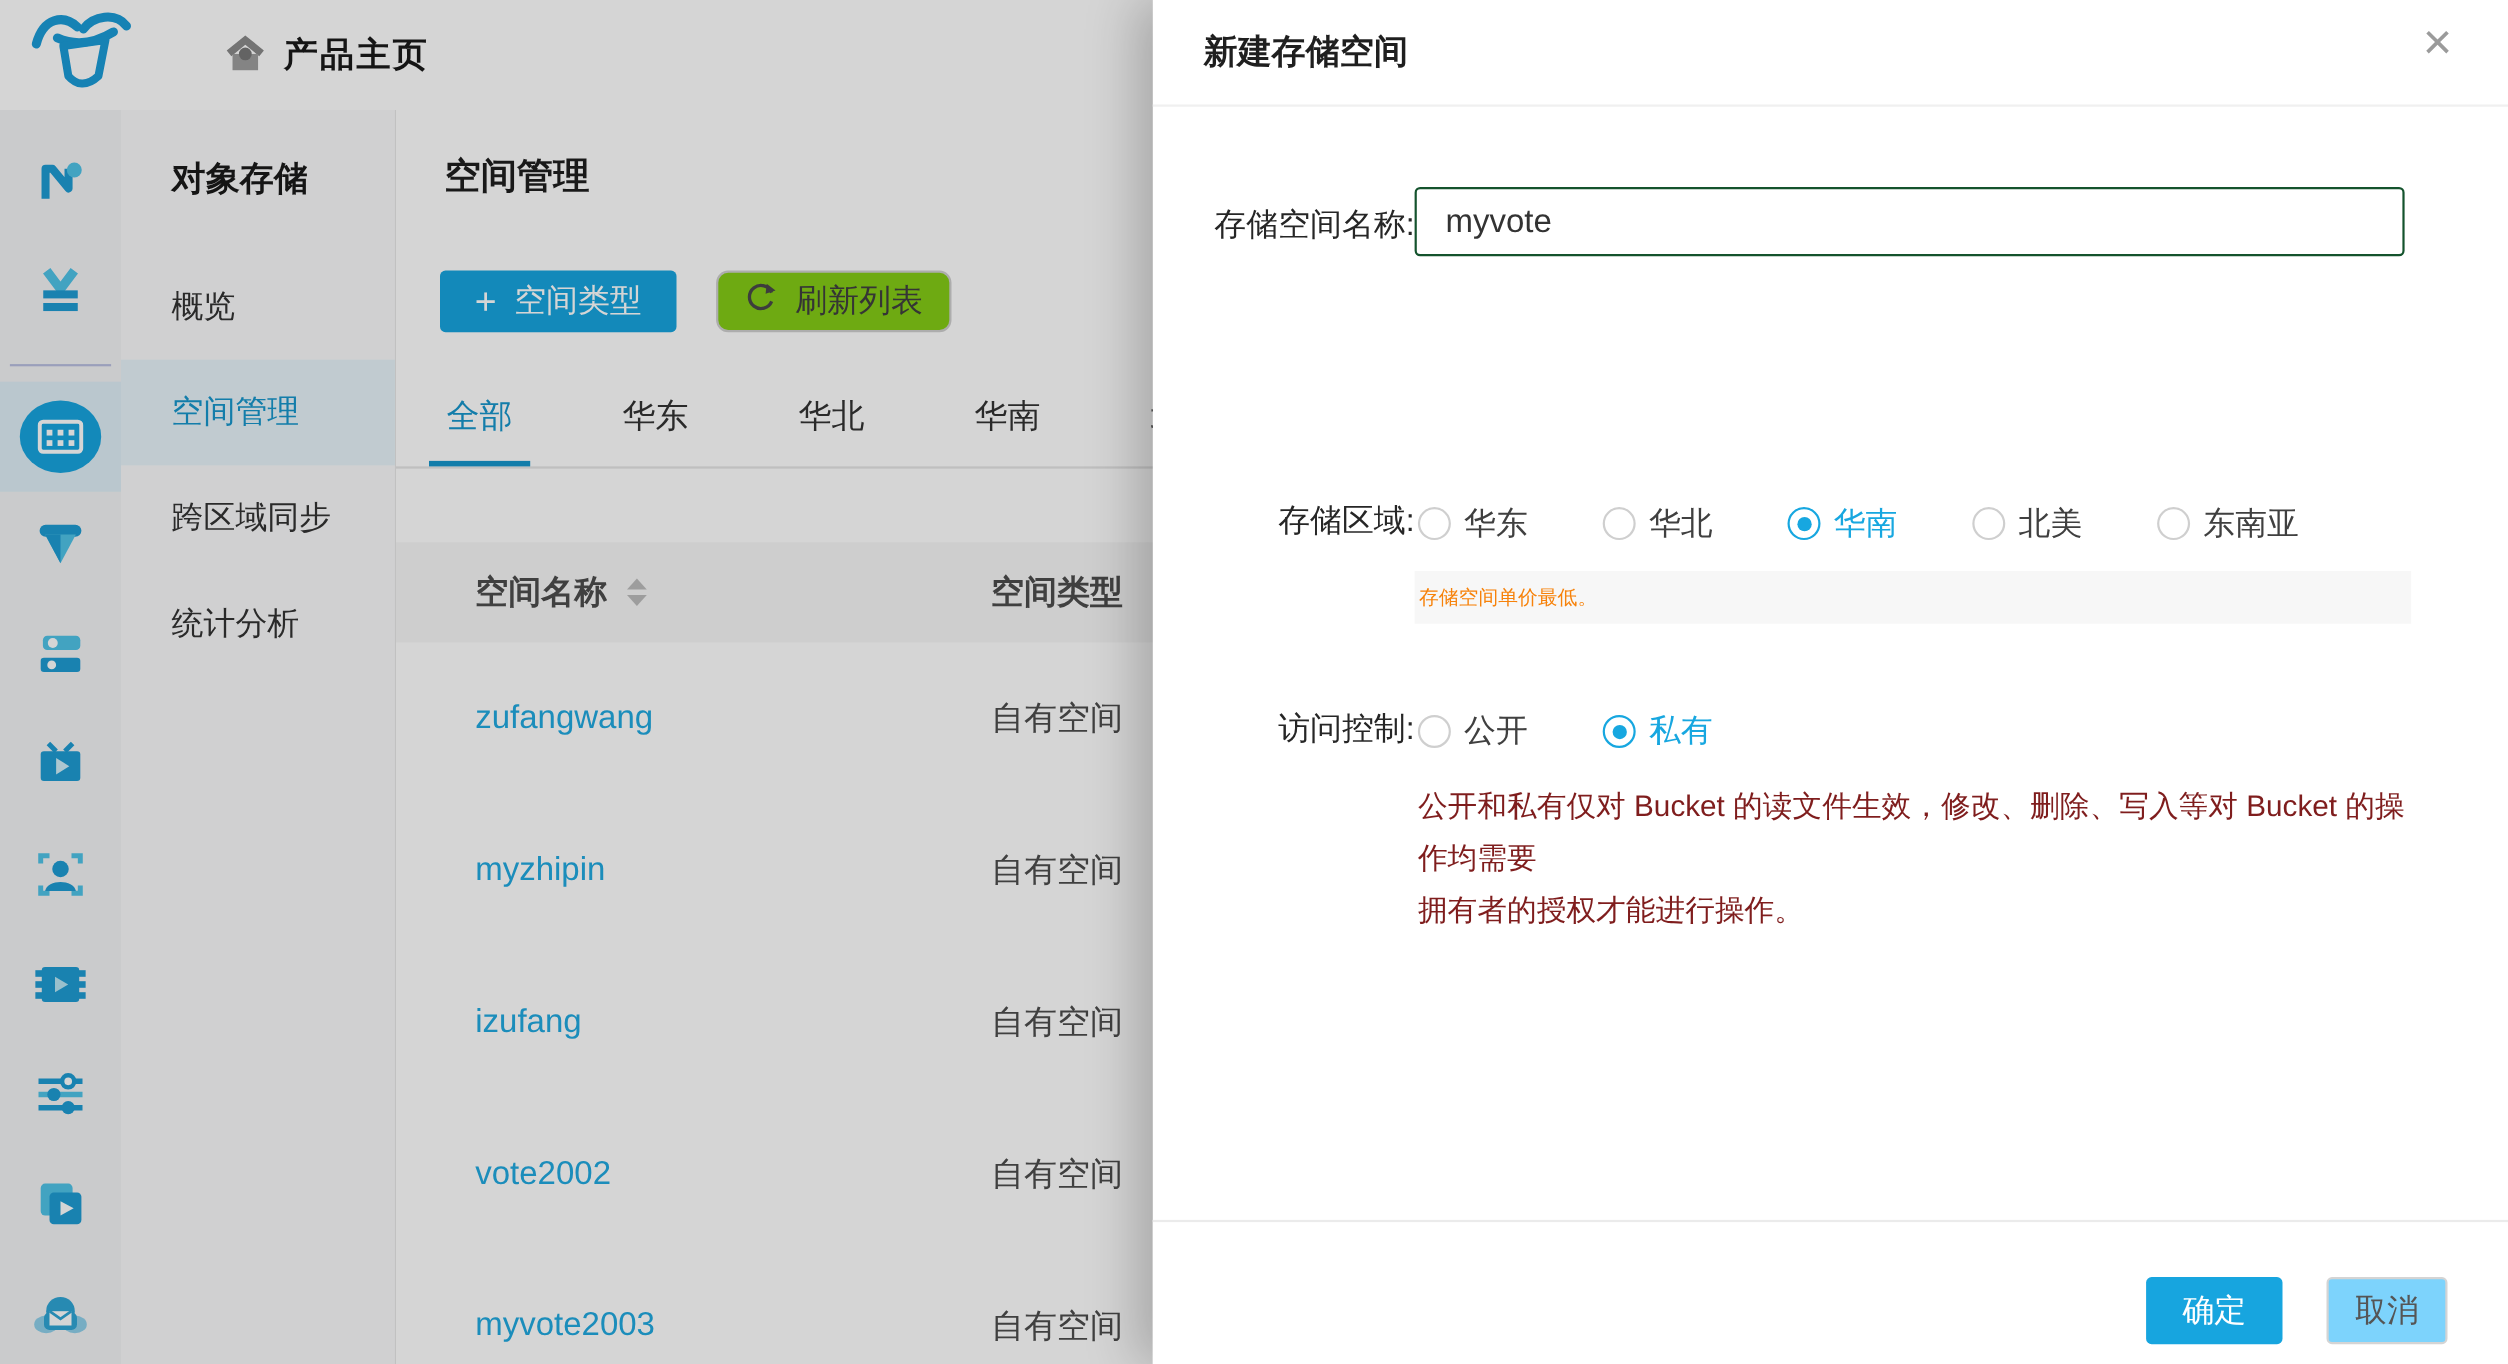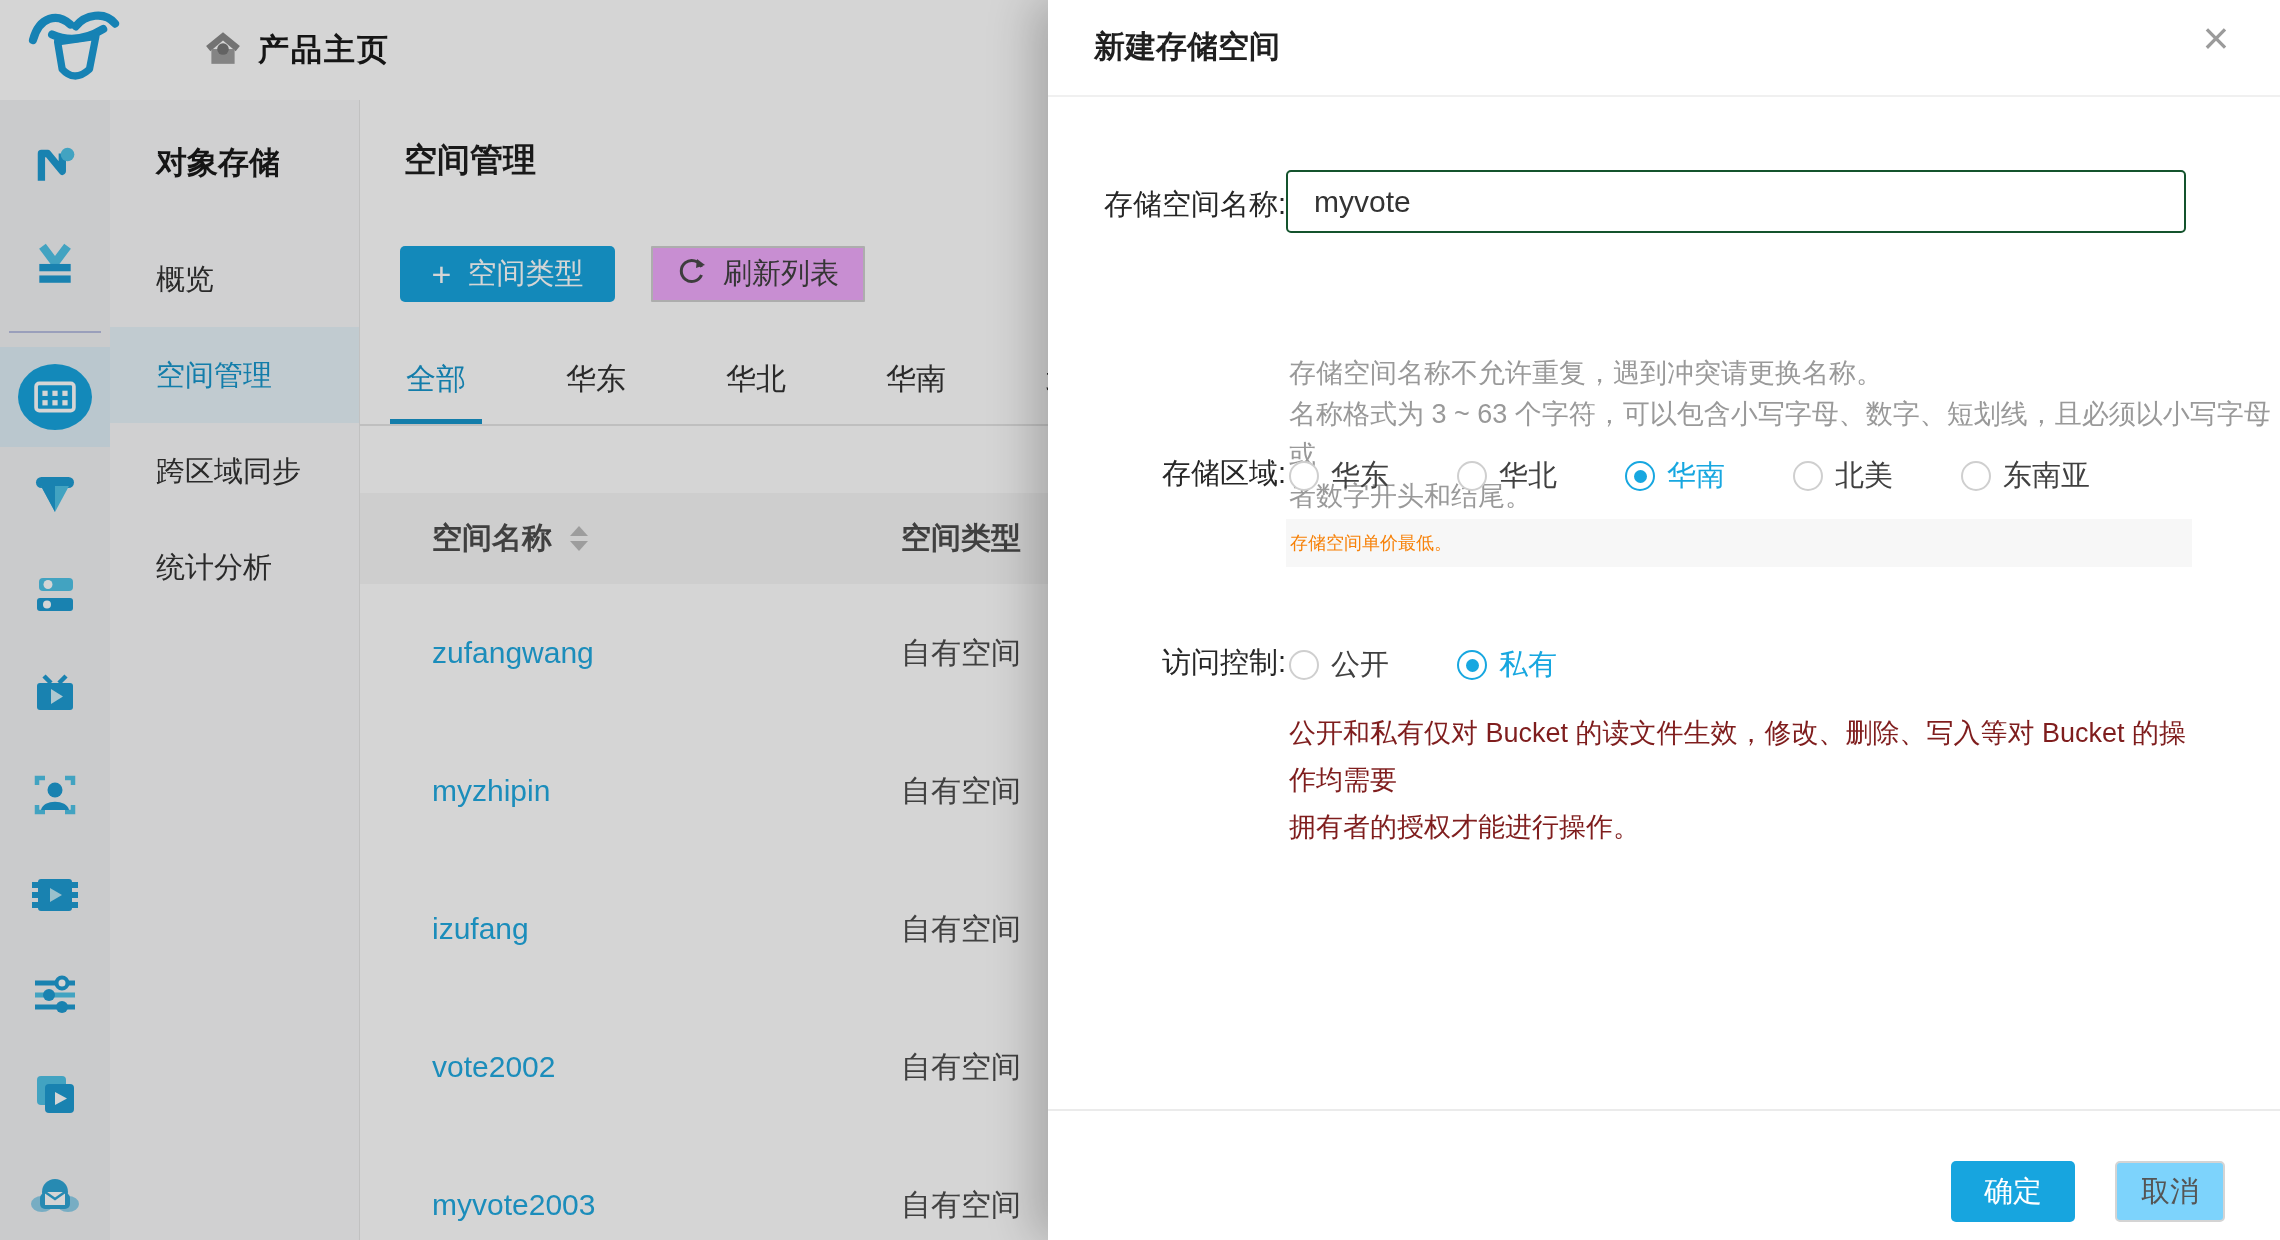--- a/index.html
+++ b/index.html
@@ -30,21 +30,21 @@
   .subnav-item.active{background:#E7F4FA;color:#1796CC;}
 
   
   .content{position:absolute;left:360px;top:100px;width:1920px;height:1140px;background:#fff;}
   .page-title{position:absolute;left:44px;top:38px;font-size:33px;font-weight:bold;color:#1f1f1f;}
   .btn-row{position:absolute;left:40px;top:146px;height:56px;display:flex;}
   .btn-primary{min-width:215px;height:56px;background:#17A5DF;color:#fff;border:none;border-radius:5px;
                font-size:29px;display:flex;align-items:center;justify-content:center;cursor:pointer;
                font-family:inherit;padding:0 26px;}
   .btn-primary .plus{font-size:34px;margin-right:16px;font-weight:400;line-height:1;}
-  .btn-plain{min-width:211px;height:56px;background:#f0abfc;color:#404040;border:2px solid #CFCFCF;border-radius:1px;
+  .btn-plain{min-width:211px;height:56px;background:#84cc16;color:#404040;border:2px solid #CFCFCF;border-radius:11px;
              font-size:29px;display:flex;align-items:center;justify-content:center;cursor:pointer;
              font-family:inherit;margin-left:36px;padding:0 24px;}
   .btn-plain svg{margin-right:16px;}
 
   .tabs{position:absolute;left:0;top:240px;width:1920px;height:86px;border-bottom:2px solid #E5E5E5;box-sizing:border-box;}
   .tab{position:absolute;top:0;width:92px;height:84px;text-align:center;line-height:78px;font-size:30px;color:#333;cursor:pointer;}
   .tab.active{color:#1796CC;}
   .tab.active:after{content:"";position:absolute;left:0;bottom:0;width:100%;height:5px;background:#1796CC;}
 
   .table{position:absolute;left:0;top:393px;width:1920px;}
@@ -352,25 +352,20 @@
   <div class="drawer">
     <div class="drawer-header">
       <div class="drawer-title">新建存储空间</div>
       <div class="drawer-close">×</div>
     </div>
 
     <div class="drawer-body">
 
       <div class="f-label" style="top:88px">存储空间名称:</div>
       <input class="name-input" type="text" value="myvote" style="">
-      <div class="help" style="top:256px">
-        <div>存储空间名称不允许重复，遇到冲突请更换名称。</div>
-        <div>名称格式为 3 ~ 63 个字符，可以包含小写字母、数字、短划线，且必须以小写字母或</div>
-        <div>者数字开头和结尾。</div>
-      </div>
 
       <div class="f-label" style="top:357px">存储区域:</div>
       <div class="radio-row" style="top:359px">
         <div class="radio-opt">
           <span class="radio-circle"></span>
           <span class="radio-label">华东</span>
         </div>
         <div class="radio-opt">
           <span class="radio-circle"></span>
           <span class="radio-label">华北</span>

